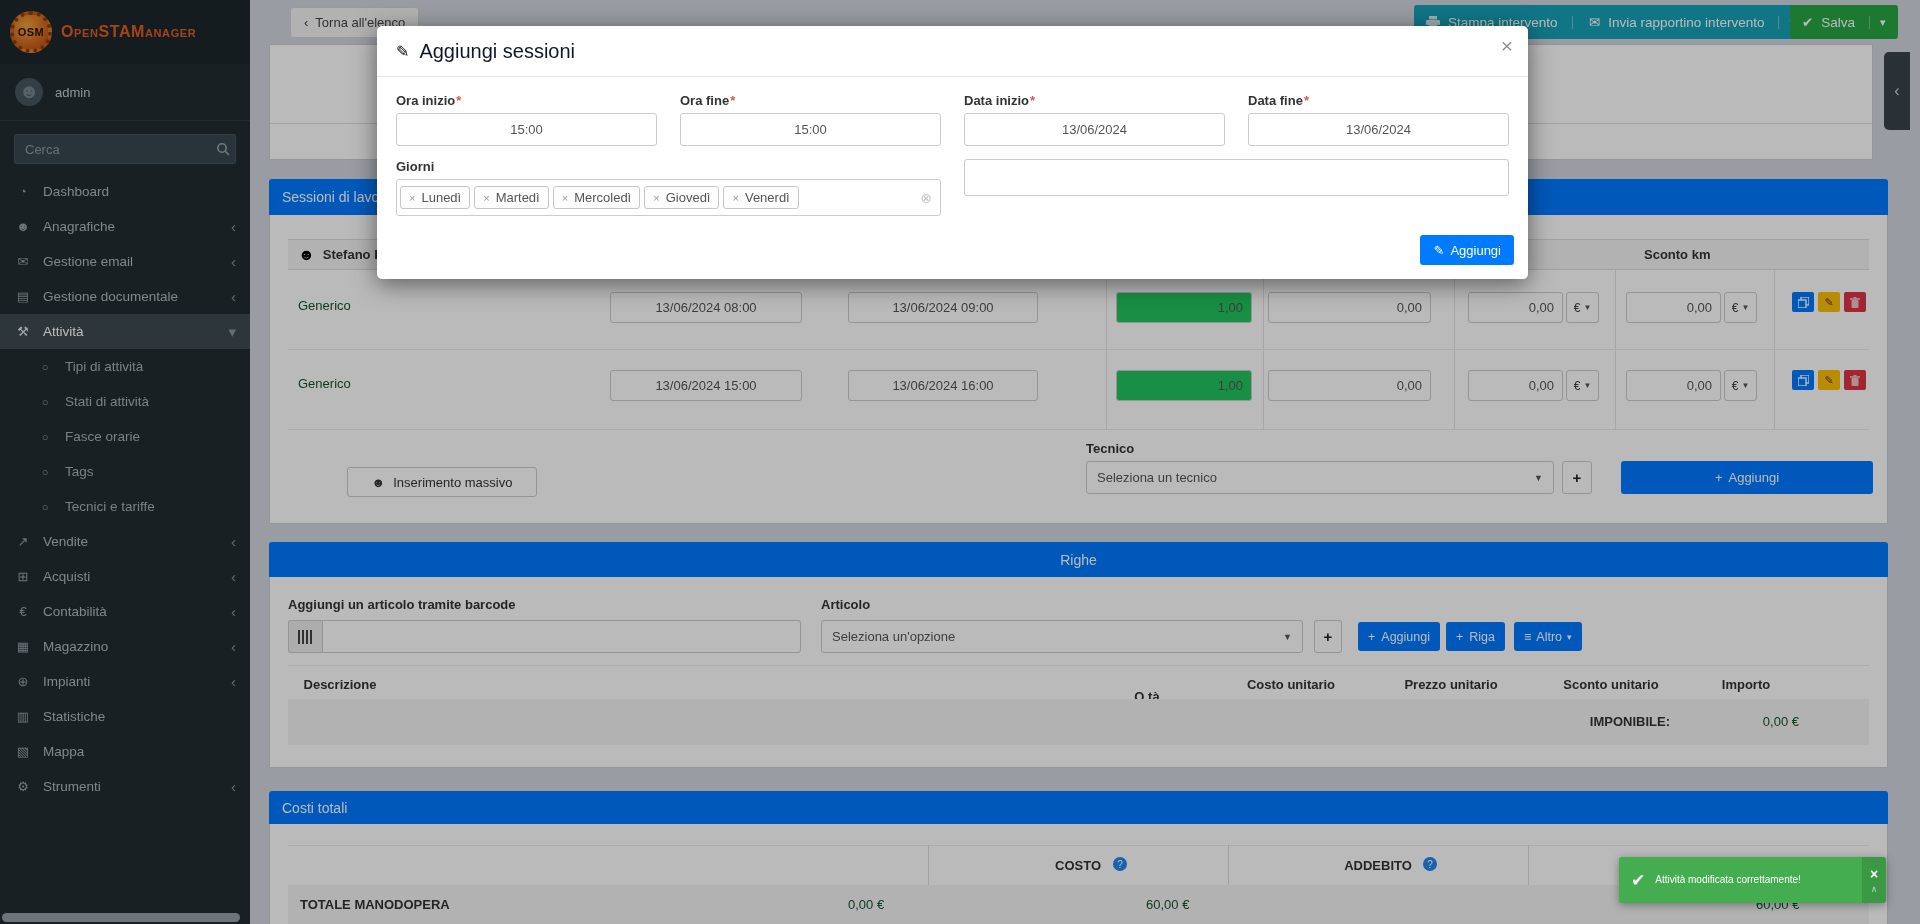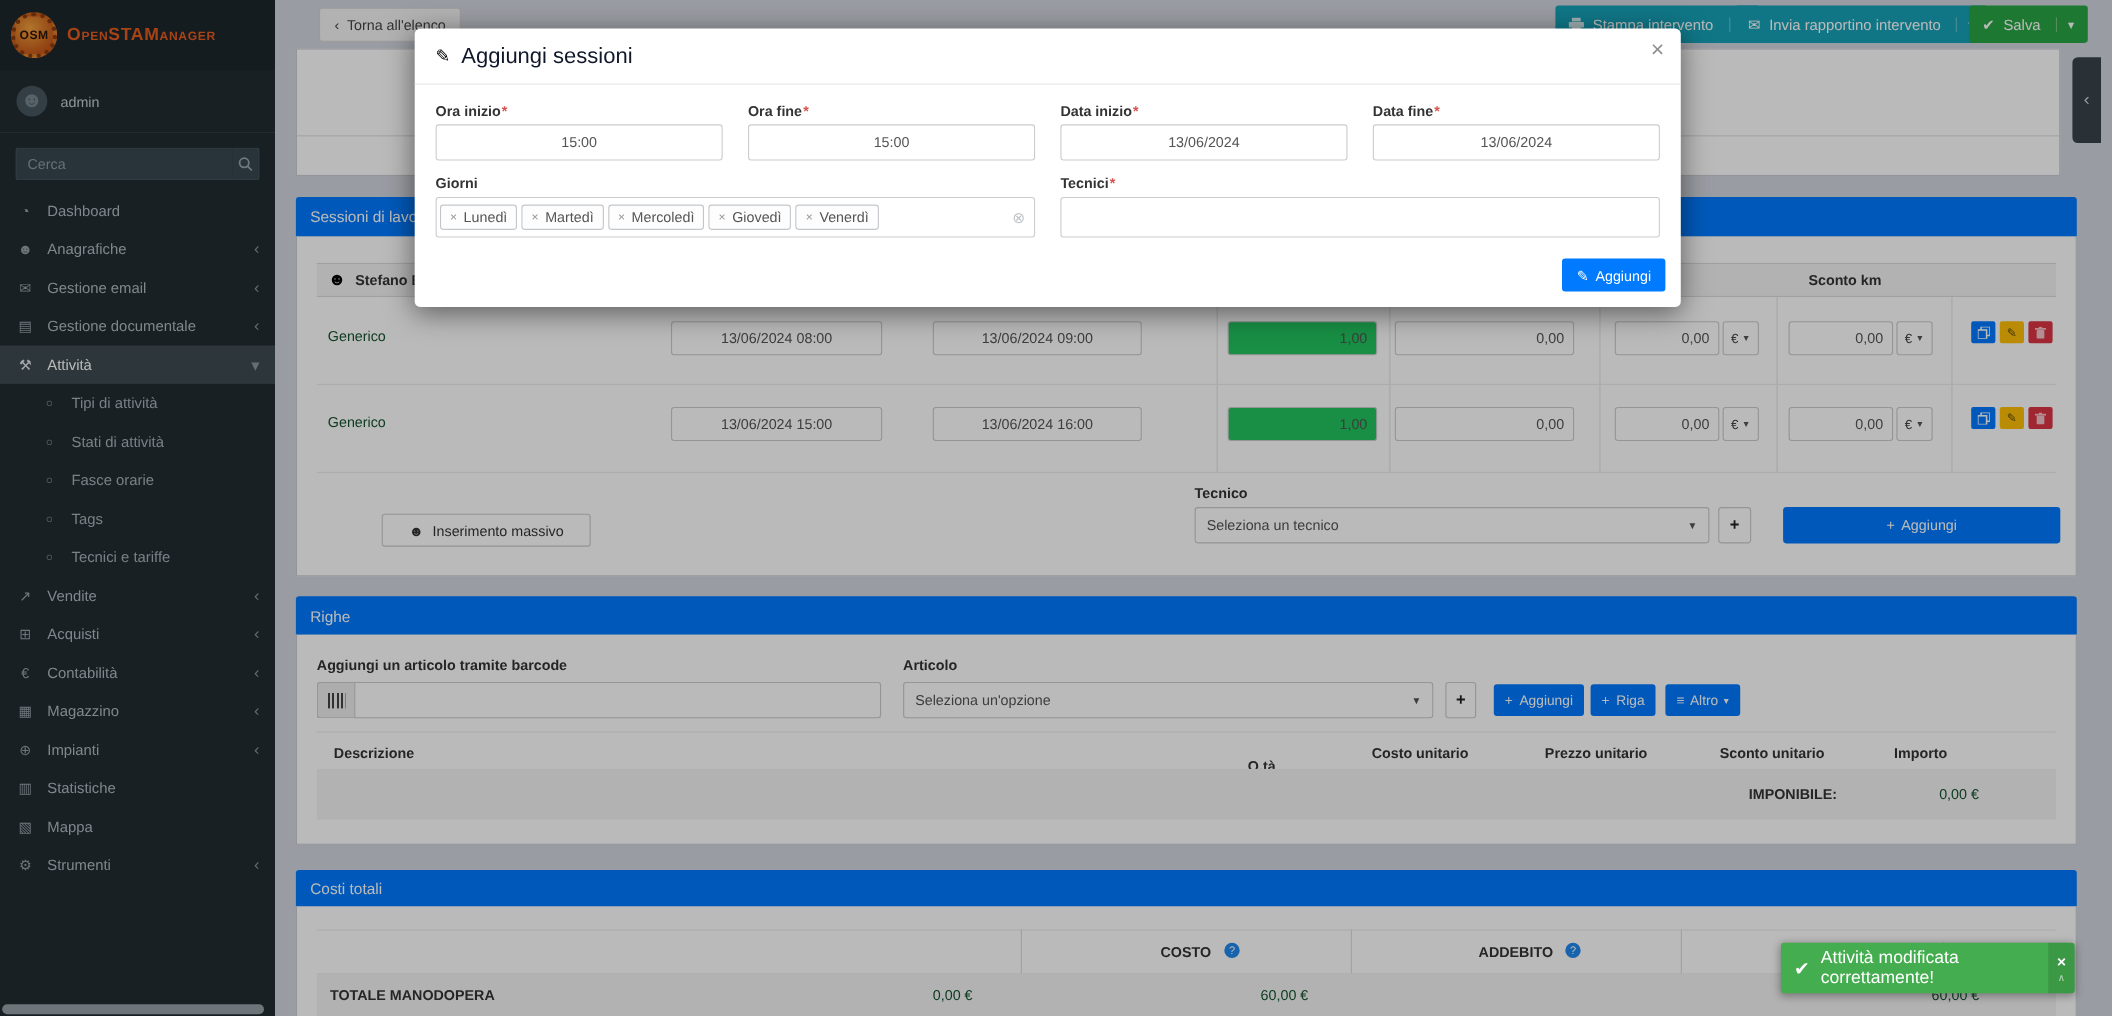--- a/index.html
+++ b/index.html
@@ -110,21 +110,21 @@
   .tag { border:1px solid #c3c7cb; background:#fdfdfd; border-radius:3px; padding:3px 8px; font-size:13px; color:#555;
          display:inline-flex; gap:6px; align-items:center; cursor:pointer; }
   .tag .tx { color:#999; font-size:11px; }
   .tag-clear { margin-left:auto; color:#c0c4c8; font-size:14px; cursor:pointer; }
   .tecnici-inp { width:100%; height:37px; border:1px solid #ccc; border-radius:3px; outline:none; font-family:inherit; }
   .modal-submit { position:absolute; right:14px; bottom:14px; height:30px; padding:0 13px; font-size:13px; }
 
   .toast { position:absolute; left:1619px; top:857px; width:267px; height:46px; background:#44ad4f; border-radius:3px;
            box-shadow:0 2px 8px rgba(0,0,0,.35); z-index:300; display:flex; align-items:center; color:#fff; }
   .toast .tick { font-size:17px; padding:0 10px 0 12px; }
-  .toast .msg { font-size:16px; flex:1; line-height:1.2; padding-right:0; }
+  .toast .msg { font-size:10px; flex:1; line-height:1.2; padding-right:0; }
   .toast .close-col { width:24px; align-self:stretch; background:rgba(0,0,0,.12); border-radius:0 3px 3px 0;
                       display:flex; flex-direction:column; align-items:center; justify-content:center; gap:2px; cursor:pointer; }
   .toast .close-col .x { font-size:14px; font-weight:bold; }
   .toast .close-col .up { font-size:9px; opacity:.6; }
 </style>
 </head>
 <body>
 
 <div class="sidebar">
   <div class="logo-bar">
@@ -361,21 +361,21 @@
   </div>
   <button class="sq-btn" style="left:1292px; top:246px;">
       <span>+</span>
     </button>
   <button class="prim" style="position:absolute; left:1351px; top:246px; width:252px; height:33px; font-size:13px;">
     <span>+</span>
     <span>Aggiungi</span>
   </button>
 </div>
 
-<div class="panel-hdr" style="top:542px; height:35px;">
+<div class="panel-hdr" style="top:542px; height:35px;justify-content:center;">
   <span>Righe</span>
 </div>
 <div class="card" style="top:577px; height:191px;">
   <span class="flabel" style="left:18px; top:20px;">Aggiungi un articolo tramite barcode</span>
   <div class="addon" style="left:18px; top:43px;">
       <div class="barcode-glyph"></div>
     </div>
   <input class="inp" style="left: 52px; top: 43px; width: 479px; height: 33px; border-radius: 0px 3px 3px 0px;">
   <span class="flabel" style="left:551px; top:20px;">Articolo</span>
   <div class="sel" style="left:551px; top:43px; width:482px;">
@@ -482,21 +482,20 @@
               <span>Giovedì</span>
             </span>
           <span class="tag">
               <span class="tx">×</span>
               <span>Venerdì</span>
             </span>
           <span class="tag-clear">⊗</span>
         </div>
       </div>
       <div class="span2">
-        <div class="mlabel"><span>Tecnici</span><span class="req">*</span></div>
         <input class="tecnici-inp" style="">
       </div>
     </div>
   </div>
   <button class="prim modal-submit">
     <span>✎</span>
     <span>Aggiungi</span>
   </button>
 </div>
 

